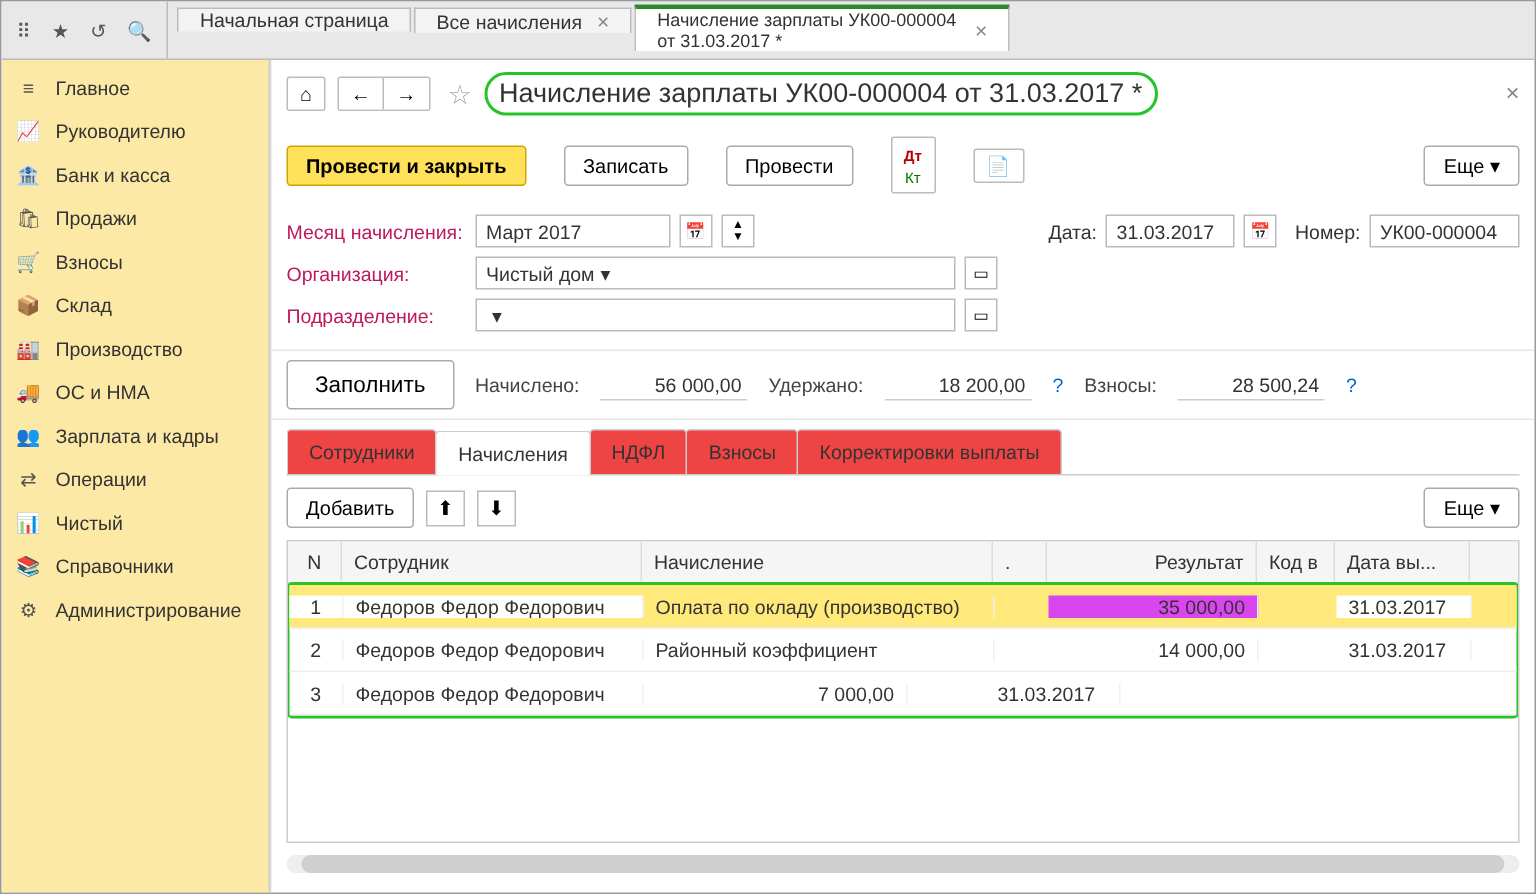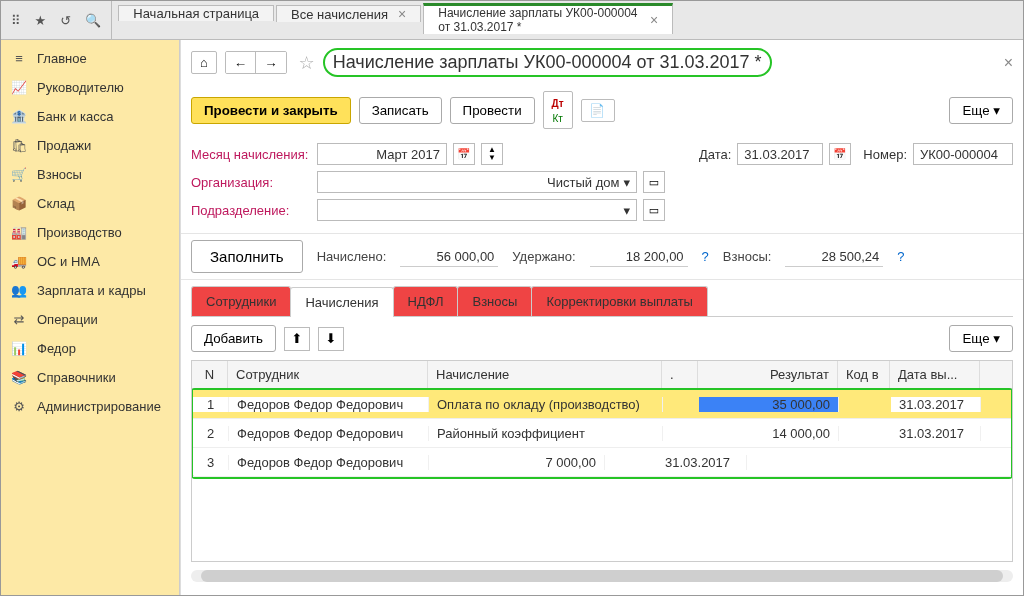--- a/index.html
+++ b/index.html
@@ -17,33 +17,33 @@
 .side-item .ico{width:16px;text-align:center;color:#555}
 .main{flex:1;display:flex;flex-direction:column;overflow:hidden;border-left:1px solid #ddd}
 .titlebar{display:flex;align-items:center;padding:8px 10px;gap:8px}
 .icon-btn{border:1px solid #bbb;background:#fff;padding:3px 8px;cursor:pointer;border-radius:2px;font-size:13px}
 .nav-group{display:flex;border:1px solid #bbb;border-radius:2px;overflow:hidden}
 .nav-group button{border:none;background:#fff;padding:3px 8px;cursor:pointer}
 .nav-group button:first-child{border-right:1px solid #bbb}
 .star{color:#aaa;font-size:18px;cursor:pointer;margin-left:4px}
 .doc-title{font-size:18px;color:#333;padding:2px 8px;border:2px solid #26c426;border-radius:16px}
 .close-x{margin-left:auto;cursor:pointer;font-size:16px;color:#888}
-.toolbar{display:flex;align-items:center;gap:8px;padding:6px 10px}
+.toolbar{display:flex;align-items:center;gap:25px;padding:6px 10px}
 .btn{border:1px solid #aaa;background:#fff;padding:5px 12px;cursor:pointer;border-radius:3px}
 .btn.primary{background:#ffe15a;border-color:#c9a600;font-weight:bold}
 .btn.more::after{content:" ▾"}
 .spacer{flex:1}
 .dkkt{font-size:10px;line-height:8px}
 .dkkt b{color:#b00}
 .dkkt i{color:#070;font-style:normal}
 .form{padding:2px 10px}
 .row{display:flex;align-items:center;gap:6px;margin:6px 0}
 .lbl{width:120px;color:#be185d}
 .inp{height:22px;border:1px solid #bbb;padding:0 6px;background:#fff;box-sizing:border-box}
-.inp.sel{display:flex;align-items:center;justify-content:flex-end;gap:4px}
+.inp.sel{display:flex;align-items:center;justify-content:flex-start;gap:4px}
 .mini-btn{border:1px solid #bbb;background:#fff;width:22px;height:22px;cursor:pointer;font-size:11px;display:inline-flex;align-items:center;justify-content:center}
 .sec-toolbar{display:flex;align-items:center;gap:14px;padding:6px 10px;border-top:1px solid #e5e5e5;border-bottom:1px solid #e5e5e5;margin-top:4px}
 .big-btn{border:1px solid #aaa;background:#fff;padding:7px 18px;font-size:15px;cursor:pointer;border-radius:3px}
 .sum-lbl{color:#444}
 .sum-val{min-width:90px;text-align:right;border-bottom:1px solid #ccc;padding:2px 4px}
 .q{color:#06c;cursor:pointer}
 .tabrow{display:flex;border-bottom:1px solid #ccc;margin:6px 10px 0}
 .subtab{padding:7px 14px;border:1px solid #ccc;border-bottom:none;background:#ef4444;margin-right:-1px;cursor:pointer;border-radius:3px 3px 0 0}
 .subtab.active{background:#fff;position:relative;top:1px}
 .subtoolbar{display:flex;align-items:center;gap:8px;padding:8px 10px}
@@ -128,21 +128,21 @@
       <div class="side-item">
           <span class="ico">👥</span>
           <span>Зарплата и кадры</span>
         </div>
       <div class="side-item">
           <span class="ico">⇄</span>
           <span>Операции</span>
         </div>
       <div class="side-item">
           <span class="ico">📊</span>
-          <span>Федор</span>
+          <span>Чистый</span>
         </div>
       <div class="side-item">
           <span class="ico">📚</span>
           <span>Справочники</span>
         </div>
       <div class="side-item">
           <span class="ico">⚙</span>
           <span>Администрирование</span>
         </div>
     </div>
@@ -239,21 +239,21 @@
           <div class="gh c-res">Результат</div>
           <div class="gh c-code">Код в</div>
           <div class="gh c-date">Дата вы...</div>
         </div>
         <div class="gbox">
           <div class="grow sel">
             <div class="gc c-n" style="background:#fff">1</div>
             <div class="gc c-emp" style="background:#fff">Федоров Федор Федорович</div>
             <div class="gc c-acc">Оплата по окладу (производство)</div>
             <div class="gc c-x"></div>
-            <div class="gc c-res" style="background:#3b82f6">35 000,00</div>
+            <div class="gc c-res" style="background:#d946ef">35 000,00</div>
             <div class="gc c-code"></div>
             <div class="gc c-date" style="background:#fff">31.03.2017</div>
           </div>
           <div class="grow">
             <div class="gc c-n">2</div>
             <div class="gc c-emp">Федоров Федор Федорович</div>
             <div class="gc c-acc">Районный коэффициент</div>
             <div class="gc c-x"></div>
             <div class="gc c-res">14 000,00</div>
             <div class="gc c-code"></div>

